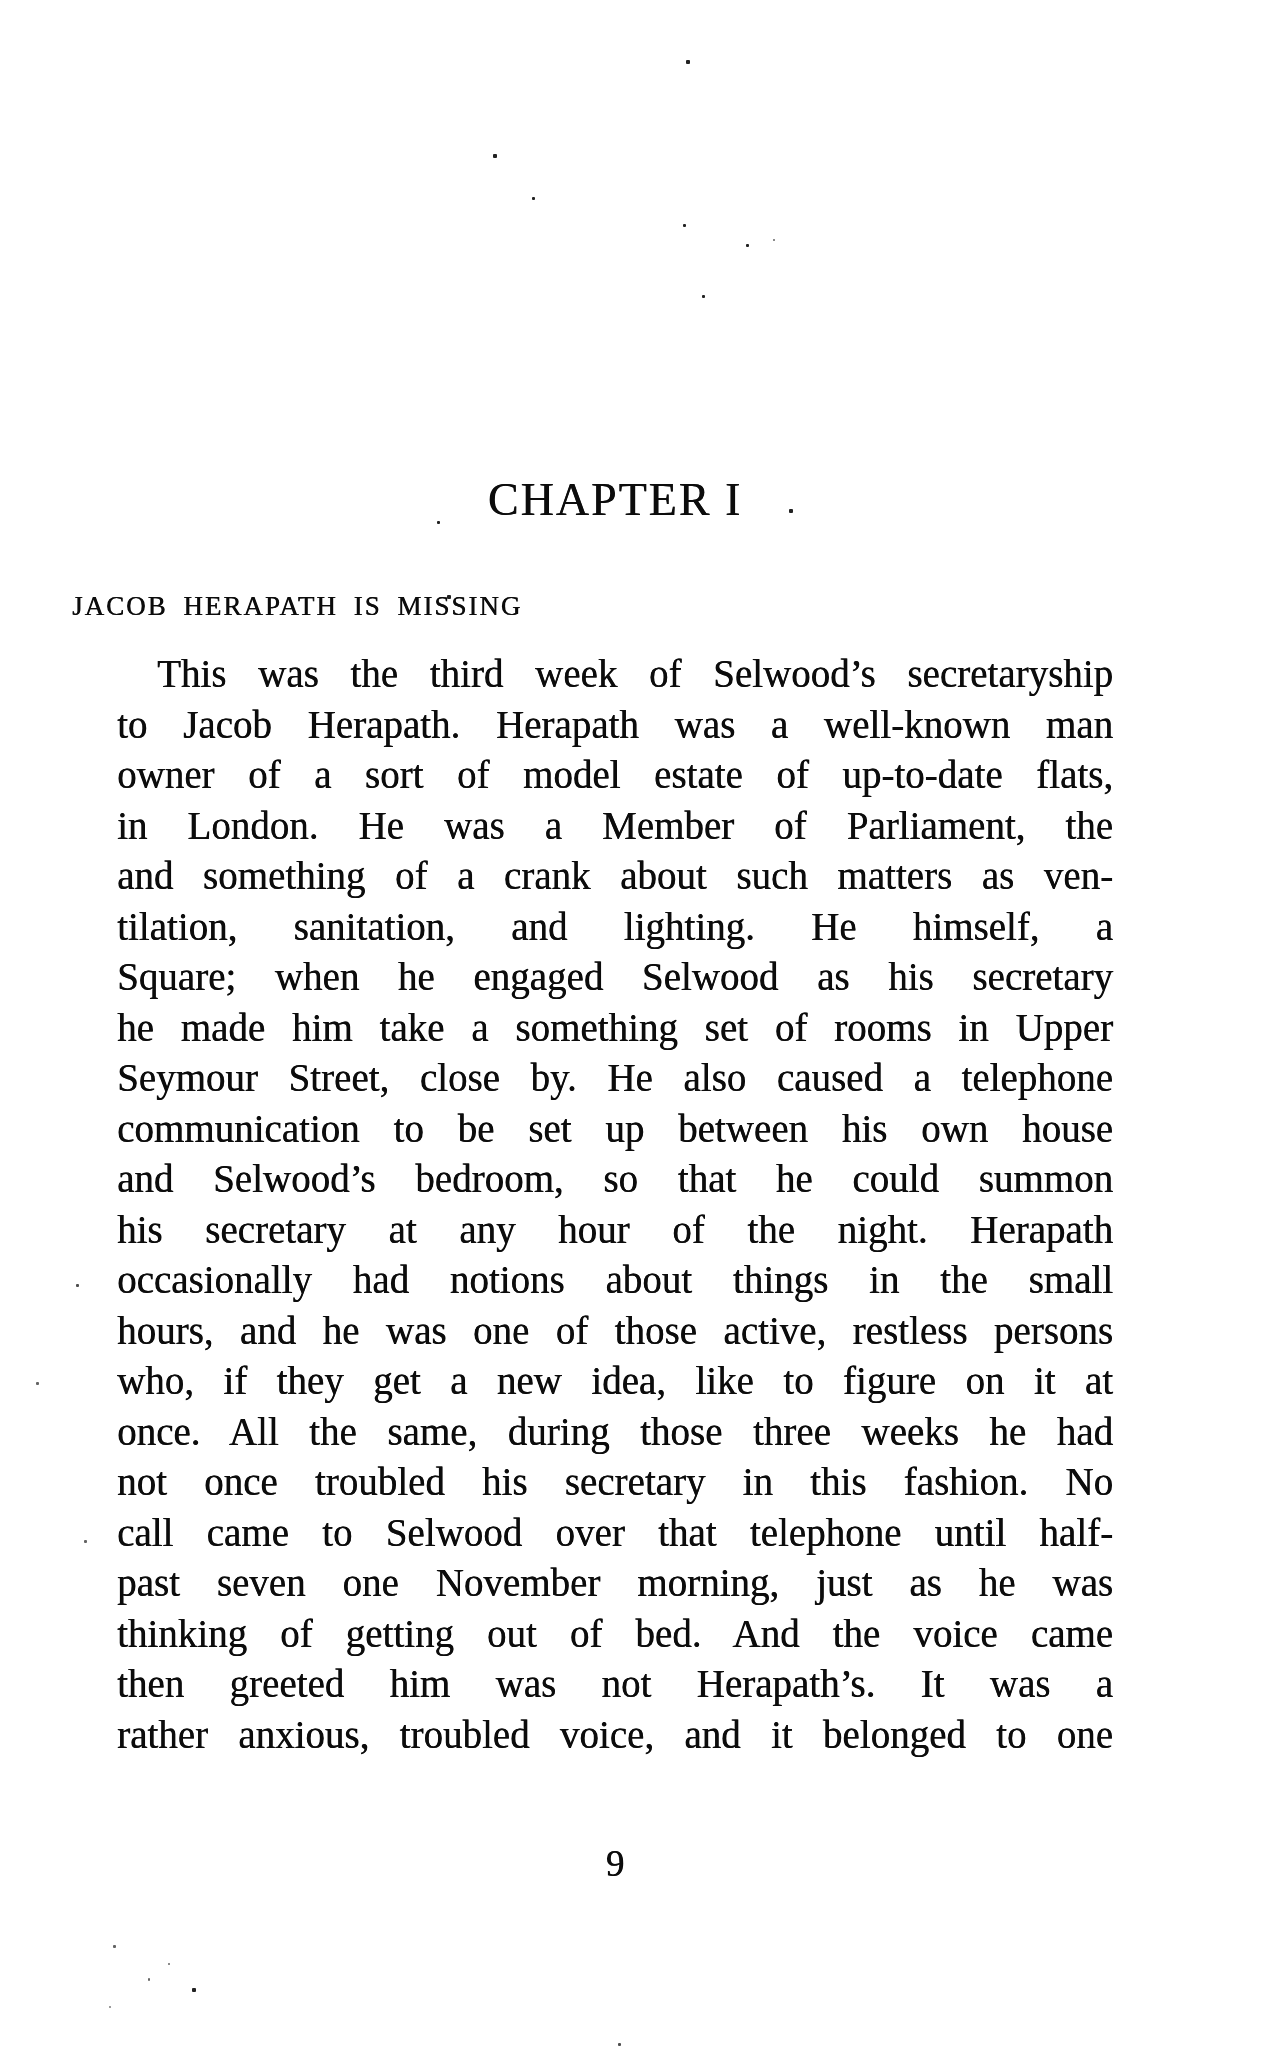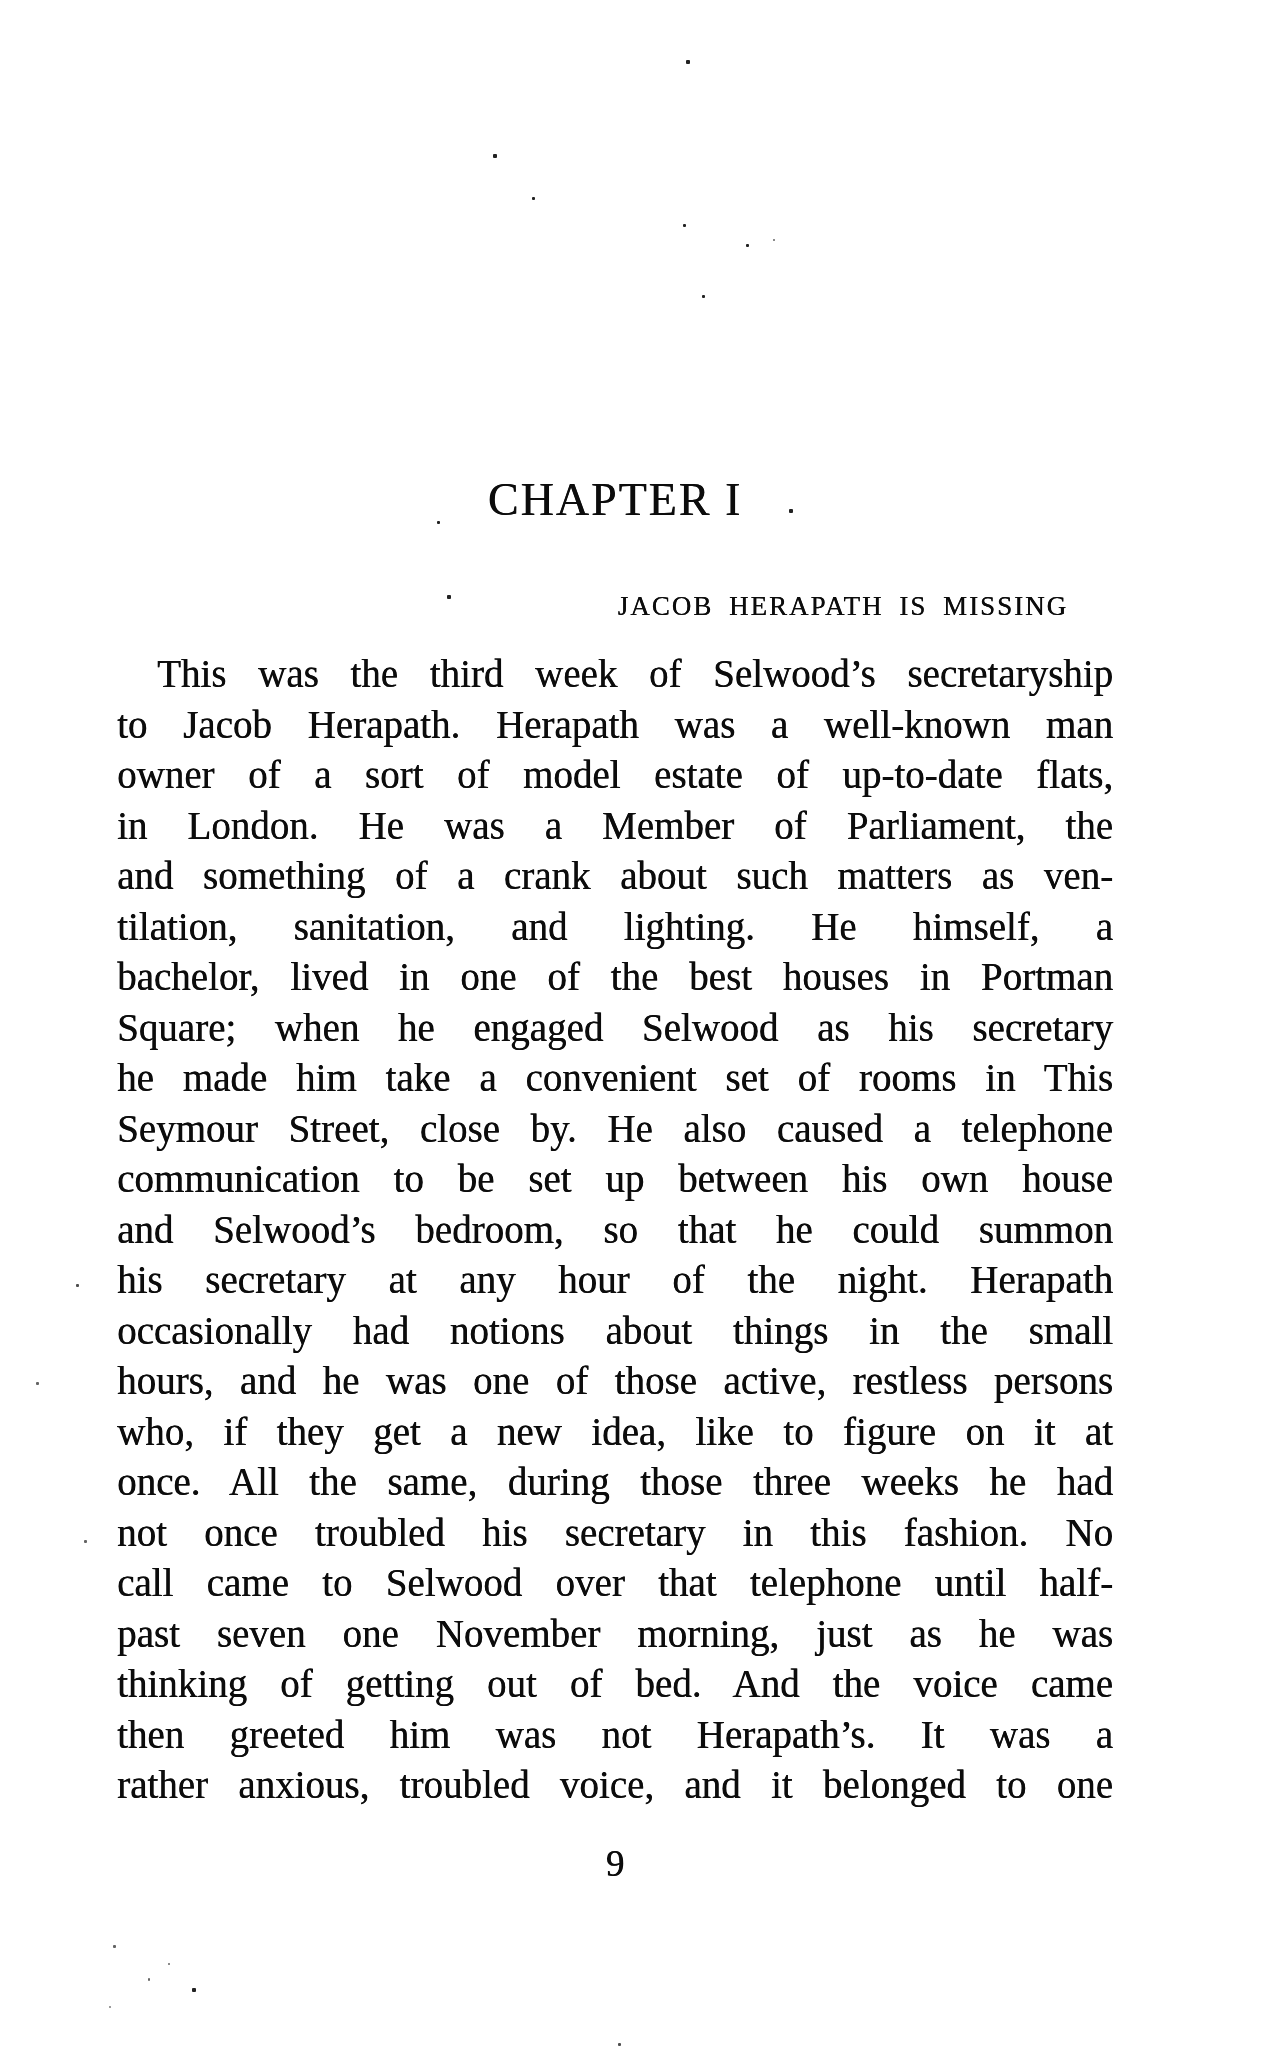--- a/index.html
+++ b/index.html
@@ -31,21 +31,21 @@
     line-height: 46px;
     letter-spacing: 2px;
     font-weight: normal;
     margin: 0;
   }
   .chapter-subtitle {
     position: absolute;
     left: 72px;            
     width: 996px;
     top: 593px;
-    text-align: right;
+    text-align: left;
     font-size: 27px;
     line-height: 27px;
     letter-spacing: 2px;
     word-spacing: 7px;
     font-weight: normal;
     margin: 0;
   }
   .body-text {
     position: absolute;
     left: 117px;
@@ -89,23 +89,22 @@
 
   <h2 class="chapter-subtitle inked">JACOB HERAPATH IS MISSING</h2>
 
   <div class="body-text inked">
       <div class="body-line first">This was the third week of Selwood’s secretaryship</div>
       <div class="body-line">to Jacob Herapath. Herapath was a well-known man</div>
       <div class="body-line">owner of a sort of model estate of up-to-date flats,</div>
       <div class="body-line">in London. He was a Member of Parliament, the</div>
       <div class="body-line">and something of a crank about such matters as ven-</div>
       <div class="body-line">tilation, sanitation, and lighting. He himself, a</div>
-      <div class="body-line">bachelor, lived in one of the best houses in Portman</div>
       <div class="body-line">Square; when he engaged Selwood as his secretary</div>
-      <div class="body-line">he made him take a convenient set of rooms in This</div>
+      <div class="body-line">he made him take a something set of rooms in Upper</div>
       <div class="body-line">Seymour Street, close by. He also caused a telephone</div>
       <div class="body-line">communication to be set up between his own house</div>
       <div class="body-line">and Selwood’s bedroom, so that he could summon</div>
       <div class="body-line">his secretary at any hour of the night. Herapath</div>
       <div class="body-line">occasionally had notions about things in the small</div>
       <div class="body-line">hours, and he was one of those active, restless persons</div>
       <div class="body-line">who, if they get a new idea, like to figure on it at</div>
       <div class="body-line">once. All the same, during those three weeks he had</div>
       <div class="body-line">not once troubled his secretary in this fashion. No</div>
       <div class="body-line">call came to Selwood over that telephone until half-</div>

